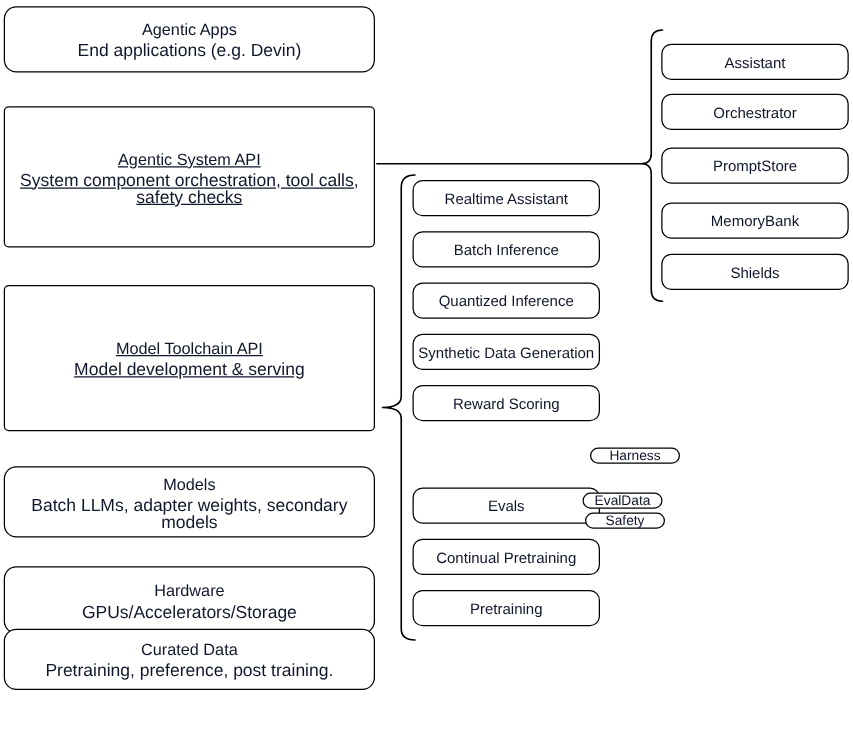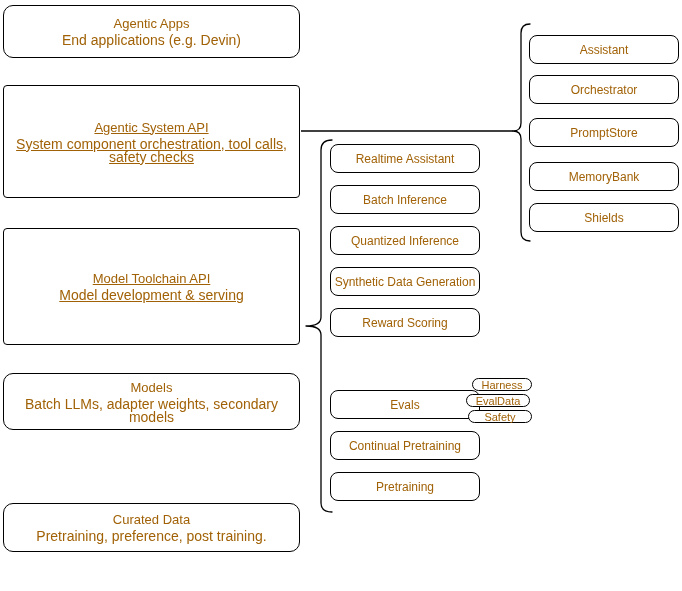--- a/index.html
+++ b/index.html
@@ -1,18 +1,18 @@
 <!DOCTYPE html>
 <html><head>
 <meta charset="utf-8">
 <style>
   html,body{margin:0;padding:0;background:#ffffff;}
   .canvas{
     position:relative;width:682px;height:591px;background:#ffffff;
-    font-family:"Liberation Sans", sans-serif;color:#a16207;overflow:hidden;
+    font-family:"Liberation Sans", sans-serif;color:#0f172a;overflow:hidden;
   }
   .overlay{position:absolute;left:0;top:0;width:682px;height:591px;pointer-events:none;}
   .node{
     position:absolute;background:#ffffff;border:1.3px solid #000;
     display:flex;flex-direction:column;align-items:center;justify-content:center;
     box-sizing:border-box;text-align:center;
   }
   .lbox{left:3px;width:297px;}
   .r10{border-radius:10px;}
   .r20{border-radius:4px;text-decoration:underline;}
@@ -53,20 +53,24 @@
   <div class="node lbox r20" style="top:228px;height:117px">
     <div class="t">Model Toolchain API</div>
     <div class="s">Model development &amp; serving</div>
   </div>
 
   <div class="node lbox r10" style="top:373px;height:57px">
     <div class="t">Models</div>
     <div class="s">Batch LLMs, adapter weights, secondary models</div>
   </div>
 
+  <div class="node lbox r10" style="top:453px;height:54px">
+    <div class="t">Hardware</div>
+    <div class="s">GPUs/Accelerators/Storage</div>
+  </div>
 
   <div class="node lbox r10" style="top:503px;height:49px">
     <div class="t">Curated Data</div>
     <div class="s">Pretraining, preference, post training.</div>
   </div>
 
   <div class="node mbox" style="top:144px">
     <span>Realtime Assistant</span>
   </div>
   <div class="node mbox" style="top:185px">
@@ -84,21 +88,21 @@
   <div class="node mbox" style="top:390px">
     <span>Evals</span>
   </div>
   <div class="node mbox" style="top:431px">
     <span>Continual Pretraining</span>
   </div>
   <div class="node mbox" style="top:472px">
     <span>Pretraining</span>
   </div>
 
-  <div class="pill" style="left:472px;top:378px;width:60px;height:13px">
+  <div class="pill" style="left:472px;top:358px;width:72px;height:13px">
     <span>Harness</span>
   </div>
   <div class="pill" style="left:466px;top:394px;width:64px;height:13px">
     <span>EvalData</span>
   </div>
   <div class="pill" style="left:468px;top:410px;width:64px;height:13px">
     <span>Safety</span>
   </div>
 
   <div class="node rbox" style="top:35px">

